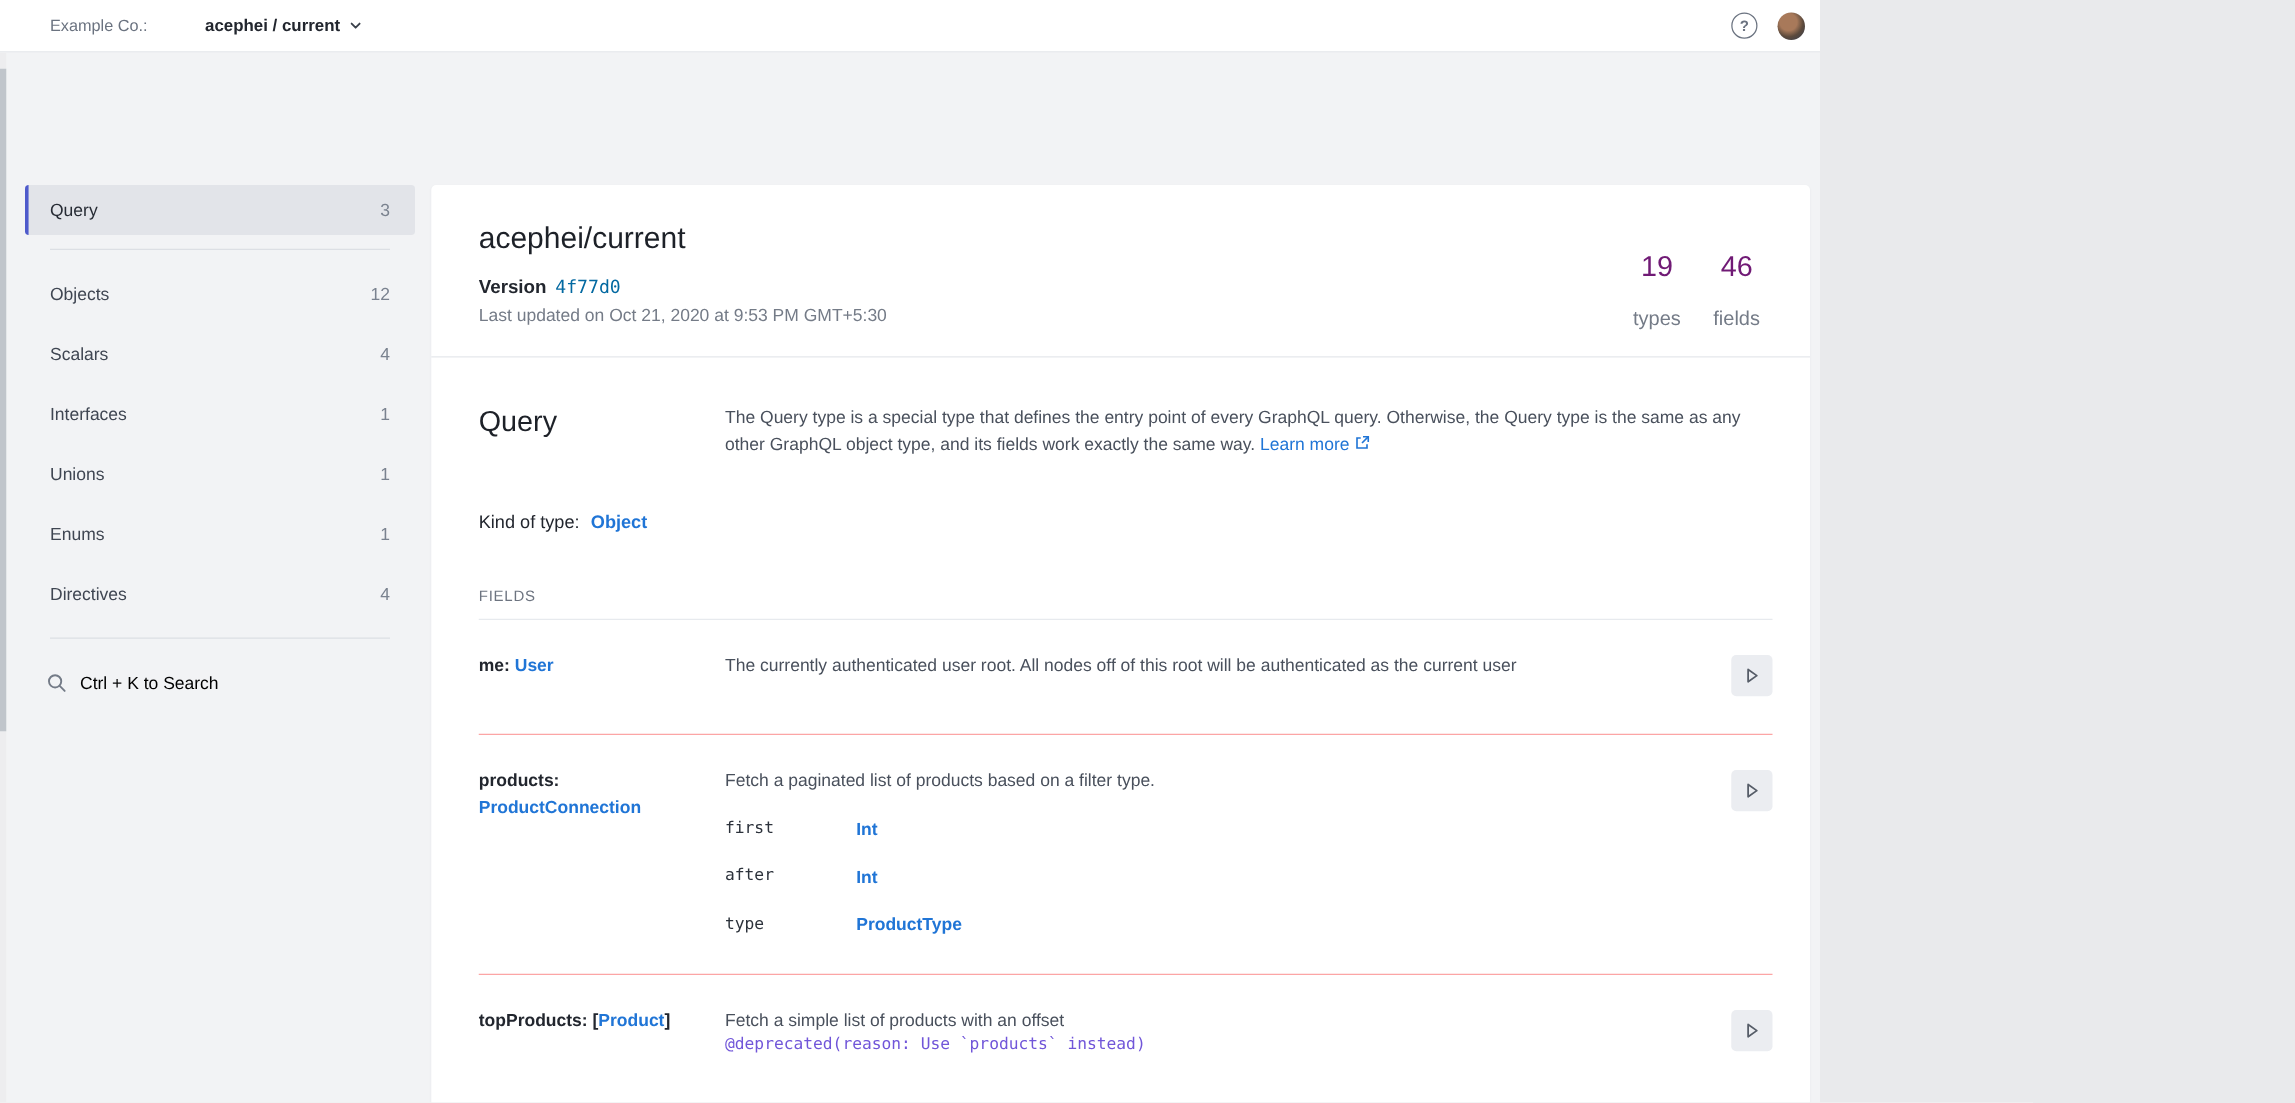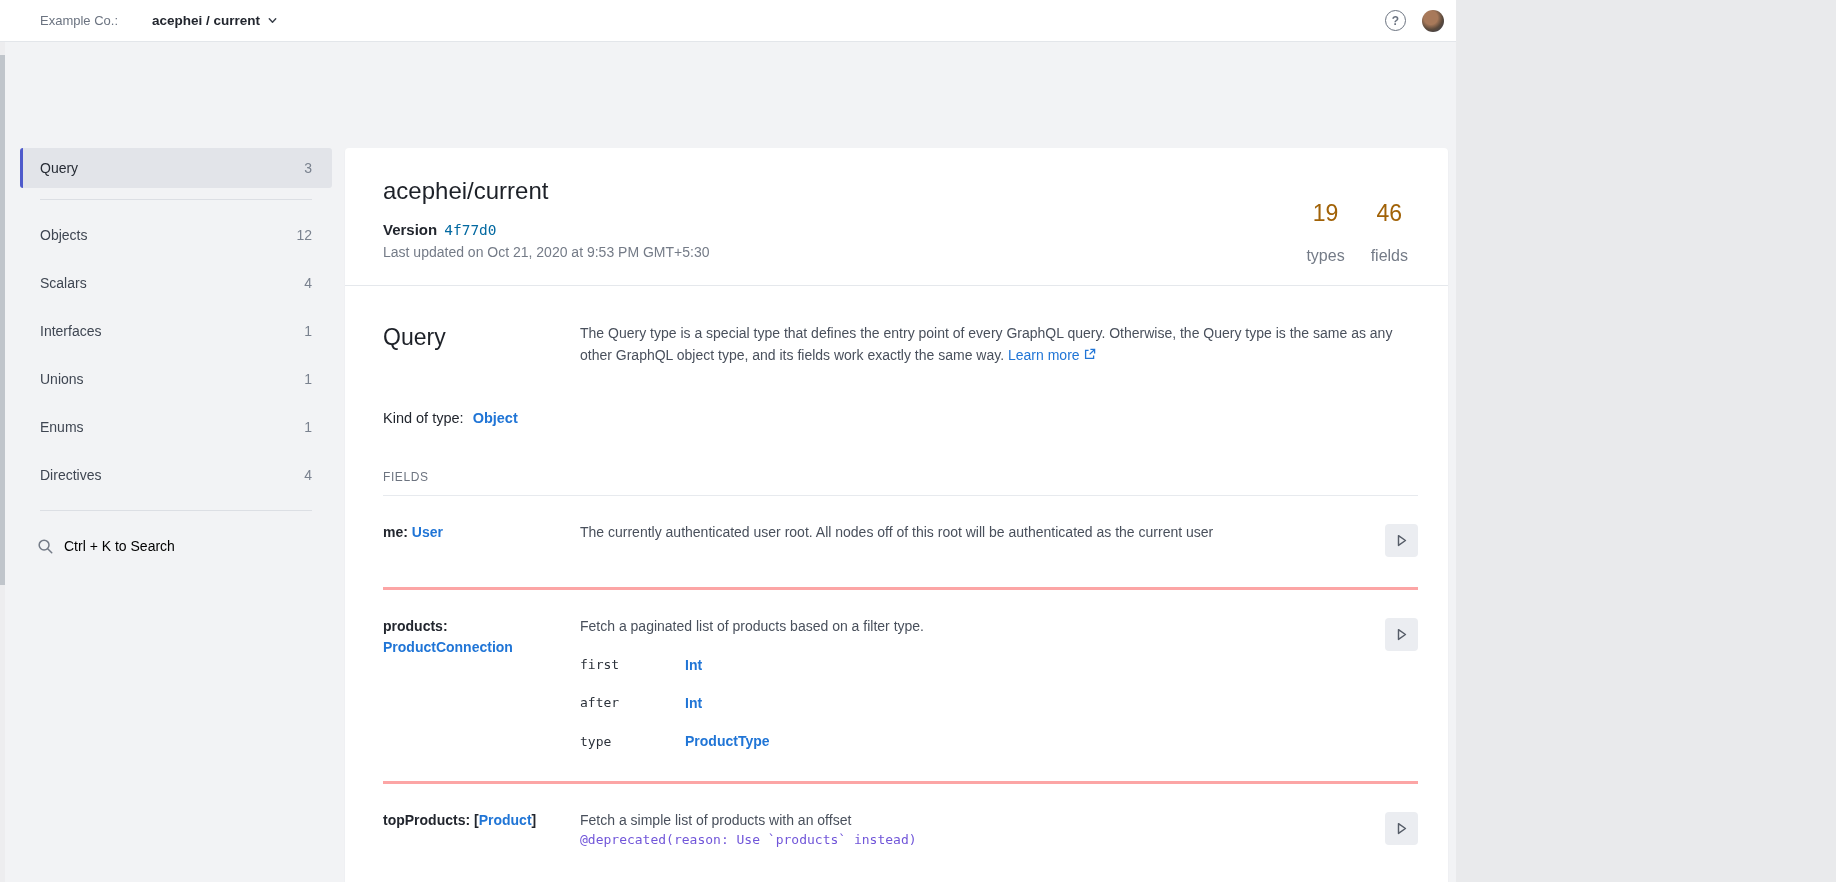--- a/index.html
+++ b/index.html
@@ -4,21 +4,21 @@
 <style>
   * { margin:0; padding:0; box-sizing:border-box; }
   html,body { background:#e9eaec; }
   body { font-family:"Liberation Sans", sans-serif; }
   .screen { position:relative; width:1456px; height:882px; overflow:hidden; background:#f2f3f5; }
 
   
   .topbar { position:absolute; top:0; left:0; right:0; height:42px; background:#fff;
             border-bottom:1px solid #e3e6ea; display:flex; align-items:center; padding:0 12px 0 40px; z-index:5; }
   .org-label { font-size:13px; color:#6b7380; }
-  .graph-selector { display:flex; align-items:center; margin-left:34px; cursor:pointer; }
+  .graph-selector { display:flex; align-items:center; margin-left:46px; cursor:pointer; }
   .graph-selector .gname { font-size:13.5px; font-weight:700; color:#22262e; }
   .chev { margin-left:7px; display:inline-flex; }
   .topbar-right { margin-left:auto; display:flex; align-items:center; }
   .help-btn { width:21px; height:21px; border-radius:50%; border:1.4px solid #6b7380; color:#6b7380;
               font-size:12px; font-weight:700; display:flex; align-items:center; justify-content:center; }
   .avatar { width:22px; height:22px; border-radius:50%; margin-left:16px; flex:none;
             background:radial-gradient(circle at 40% 35%, #a8795a 0 35%, #5c4a3c 60%, #2e3a50 100%); }
 
   
   .pagehead { position:absolute; top:42px; left:0; right:0; height:80px; background:#fff;
@@ -56,40 +56,40 @@
   .card { position:absolute; left:345px; top:26px; right:8px; bottom:-30px; background:#fff;
           border-radius:4px; box-shadow:0 1px 2px rgba(40,45,60,0.06); }
   .card-head { position:relative; padding:29px 38px 25px 38px; border-bottom:1px solid #e5e8ec; }
   .graph-title { font-size:24px; font-weight:500; color:#1d2128; }
   .version-line { margin-top:16px; font-size:15px; color:#22262e; }
   .version-line .vlabel { font-weight:700; }
   .version-line .vvalue { font-family:"DejaVu Sans Mono", monospace; font-size:14.5px; margin-left:7px; color:#0369a1; }
   .updated-line { margin-top:6px; font-size:14px; color:#747b87; }
   .stats { position:absolute; right:40px; top:52px; display:flex; gap:26px; }
   .stat { text-align:center; }
-  .stat .num { font-size:23px; color:#a16207; }
+  .stat .num { font-size:23px; color:#701a75; }
   .stat .lbl { font-size:16px; color:#747b87; margin-top:20px; }
 
   
   .type-section { padding:36px 30px 0 38px; }
   .row-flex { display:flex; align-items:flex-start; }
   .left-col { flex:0 0 197px; padding-right:12px; }
   .type-title { font-size:23px; font-weight:400; color:#1d2128; margin-top:2px; }
   .type-desc { max-width:1160px; font-size:14px; line-height:1.58; color:#49505c; }
   a, .link { color:#2075d6; text-decoration:none; cursor:pointer; }
   .type-link { font-weight:700; }
   .ext-ico { display:inline-block; margin-left:4px; }
   .kind-line { margin-top:44px; font-size:14.5px; color:#22262e; }
   .kind-line .link { font-weight:700; margin-left:5px; }
   .fields-label { margin-top:44px; padding-bottom:11px; border-bottom:1px solid #e7eaee;
                   font-size:12px; letter-spacing:0.6px; color:#6d7480; }
 
   
   .field-row { display:flex; align-items:flex-start; padding:26px 0 30px; }
-  .field-row + .field-row { border-top:3px solid #fca5a5; }
+  .field-row + .field-row { border-top:1px solid #fca5a5; }
   .field-name { flex:0 0 197px; padding-right:12px; font-size:14px; font-weight:700; color:#22262e; line-height:1.45; }
   .field-name .type-link { font-weight:700; }
   .field-body { flex:1; max-width:1120px; font-size:14px; color:#49505c; line-height:1.45; }
   .field-desc { line-height:1.45; }
   .deprecated { font-family:"DejaVu Sans Mono", monospace; font-size:13px; color:#7156d9; }
   .arg-row { display:flex; margin-top:18px; align-items:flex-end; }
   .arg-name { flex:0 0 105px; font-family:"DejaVu Sans Mono", monospace; font-size:13px; color:#2c323b; }
   .arg-type { font-size:14px; font-weight:700; }
   .play-btn { margin-left:auto; flex:none; width:33px; height:33px; border:none; border-radius:4px;
               background:#ebedf1; display:flex; align-items:center; justify-content:center;

